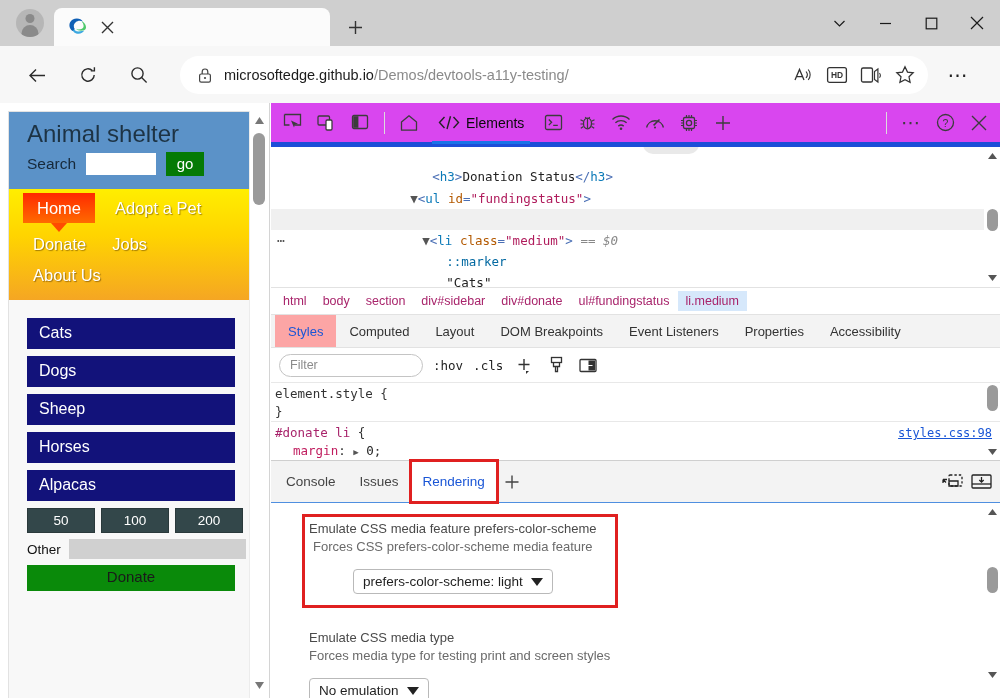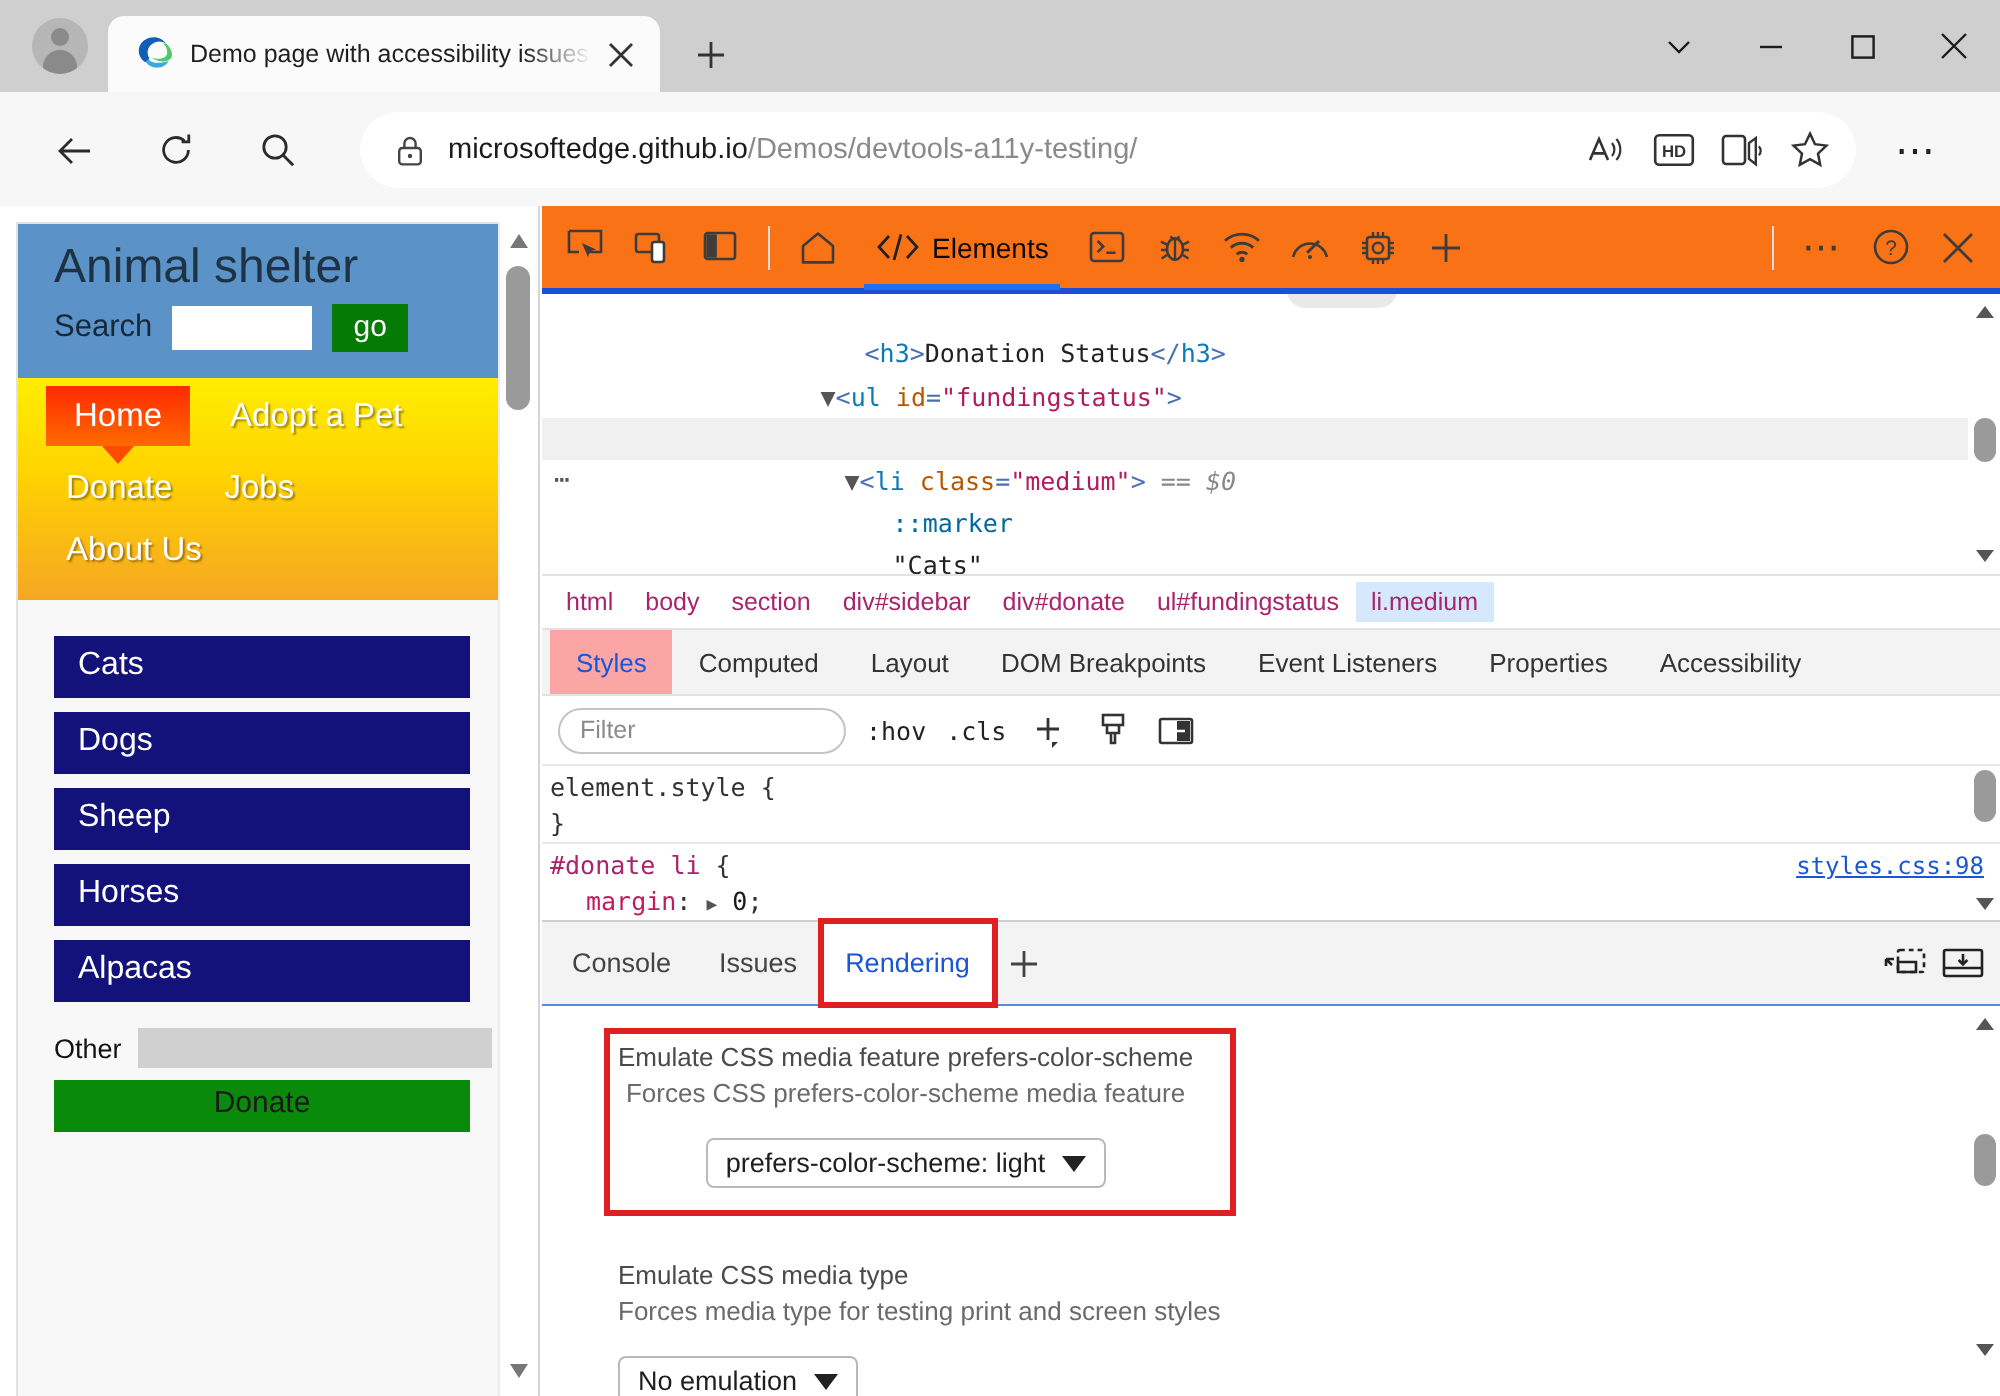--- a/index.html
+++ b/index.html
@@ -171,21 +171,21 @@
   .sb-thumb { position: absolute; left: 3px; top: 22px; width: 12px; height: 72px; background: #9a9a9a; border-radius: 6px; }
   .sb-arrow.bottom { position: absolute; bottom: 4px; left: 0; }
 
   
   .devtools {
     position: absolute; left: 271px; top: 103px; width: 729px; height: 595px;
     background: #ffffff; display: flex; flex-direction: column;
   }
   .dt-toolbar {
     height: 44px; flex: 0 0 44px; display: flex; align-items: center;
-    border-bottom: 3px solid #1d4ed8; background: #f97316; padding: 0 4px;
+    border-bottom: 5px solid #1d4ed8; background: #d946ef; padding: 0 4px;
   }
   .dt-icon {
     width: 34px; height: 34px; display: flex; align-items: center;
     justify-content: center; color: #3c3c3c; flex: 0 0 34px;
   }
   .dt-sep { width: 1px; height: 22px; background: #dcdcdc; margin: 0 7px; flex: 0 0 1px; }
   .dt-tab {
     height: 42px; display: flex; align-items: center; gap: 6px;
     padding: 0 12px; font-size: 14px; color: #333; position: relative;
   }
@@ -339,21 +339,20 @@
     </div>
 
     <div class="tab">
       <div class="tab-favicon">
         <svg width="18" height="18" viewBox="0 0 18 18">
           <path d="M16.3 12.6c-1.1 1.9-3.2 3.2-5.7 3.2-3.4 0-6-2.2-6-4.6 0-1.2.7-2.2 1.6-2.7-.2.5-.3 1-.3 1.5 0 2 1.9 3.4 4.6 3.4 2.2 0 4.3-.6 5.8-.8z" fill="#3ca8e0"></path>
           <path d="M4.6 13.1C2.6 11.9 1.4 9.7 1.4 7.3c0-1 .2-1.9.6-2.7C3.3 2.1 5.9.6 8.9.6c2.6 0 4.8 1.2 6 3.1-.9-.6-2-1-3.2-1-3 0-5.5 2.2-5.9 5-.1 1.2.2 2.4.9 3.4z" fill="#0f5fb5"></path>
           <path d="M14.9 3.7C16.8 5.1 18 7.3 18 9.2c0 .6-.1 1.1-.3 1.6-.5 1-1.6 1.6-3.1 1.8-2.4.4-5.3-.3-6.6-1.8 1.3.6 2.9.8 4.4.5 2.3-.4 3.4-1.8 3.2-3.6-.1-1.5-.7-3-2-4z" fill="#4ec96b"></path>
         </svg>
       </div>
-      <div class="tab-title">Demo page with accessibility issues</div>
       <div class="tab-close">
         <svg width="13" height="13" viewBox="0 0 13 13">
             <path d="M1 1L12 12M12 1L1 12" stroke="#333" stroke-width="1.4" fill="none"></path>
           </svg>
       </div>
     </div>
 
     <div class="newtab-btn">
       <svg width="15" height="15" viewBox="0 0 15 15">
           <path d="M7.5 1v13M1 7.5h13" stroke="#333" stroke-width="1.4"></path>
@@ -469,20 +468,25 @@
       </div>
 
       <div class="animal-list">
         <div class="animal-btn">Cats</div>
         <div class="animal-btn">Dogs</div>
         <div class="animal-btn">Sheep</div>
         <div class="animal-btn">Horses</div>
         <div class="animal-btn">Alpacas</div>
       </div>
 
+      <div class="amount-row">
+        <div class="amount-btn">50</div>
+        <div class="amount-btn">100</div>
+        <div class="amount-btn">200</div>
+      </div>
       <div class="other-row">
         <span class="other-label">Other</span>
         <input class="other-input" type="text" style="">
       </div>
       <div class="donate-btn">Donate</div>
     </div>
 
     <div class="page-scrollbar">
       <div class="sb-arrow">
         <svg width="9" height="7" viewBox="0 0 9 7">

